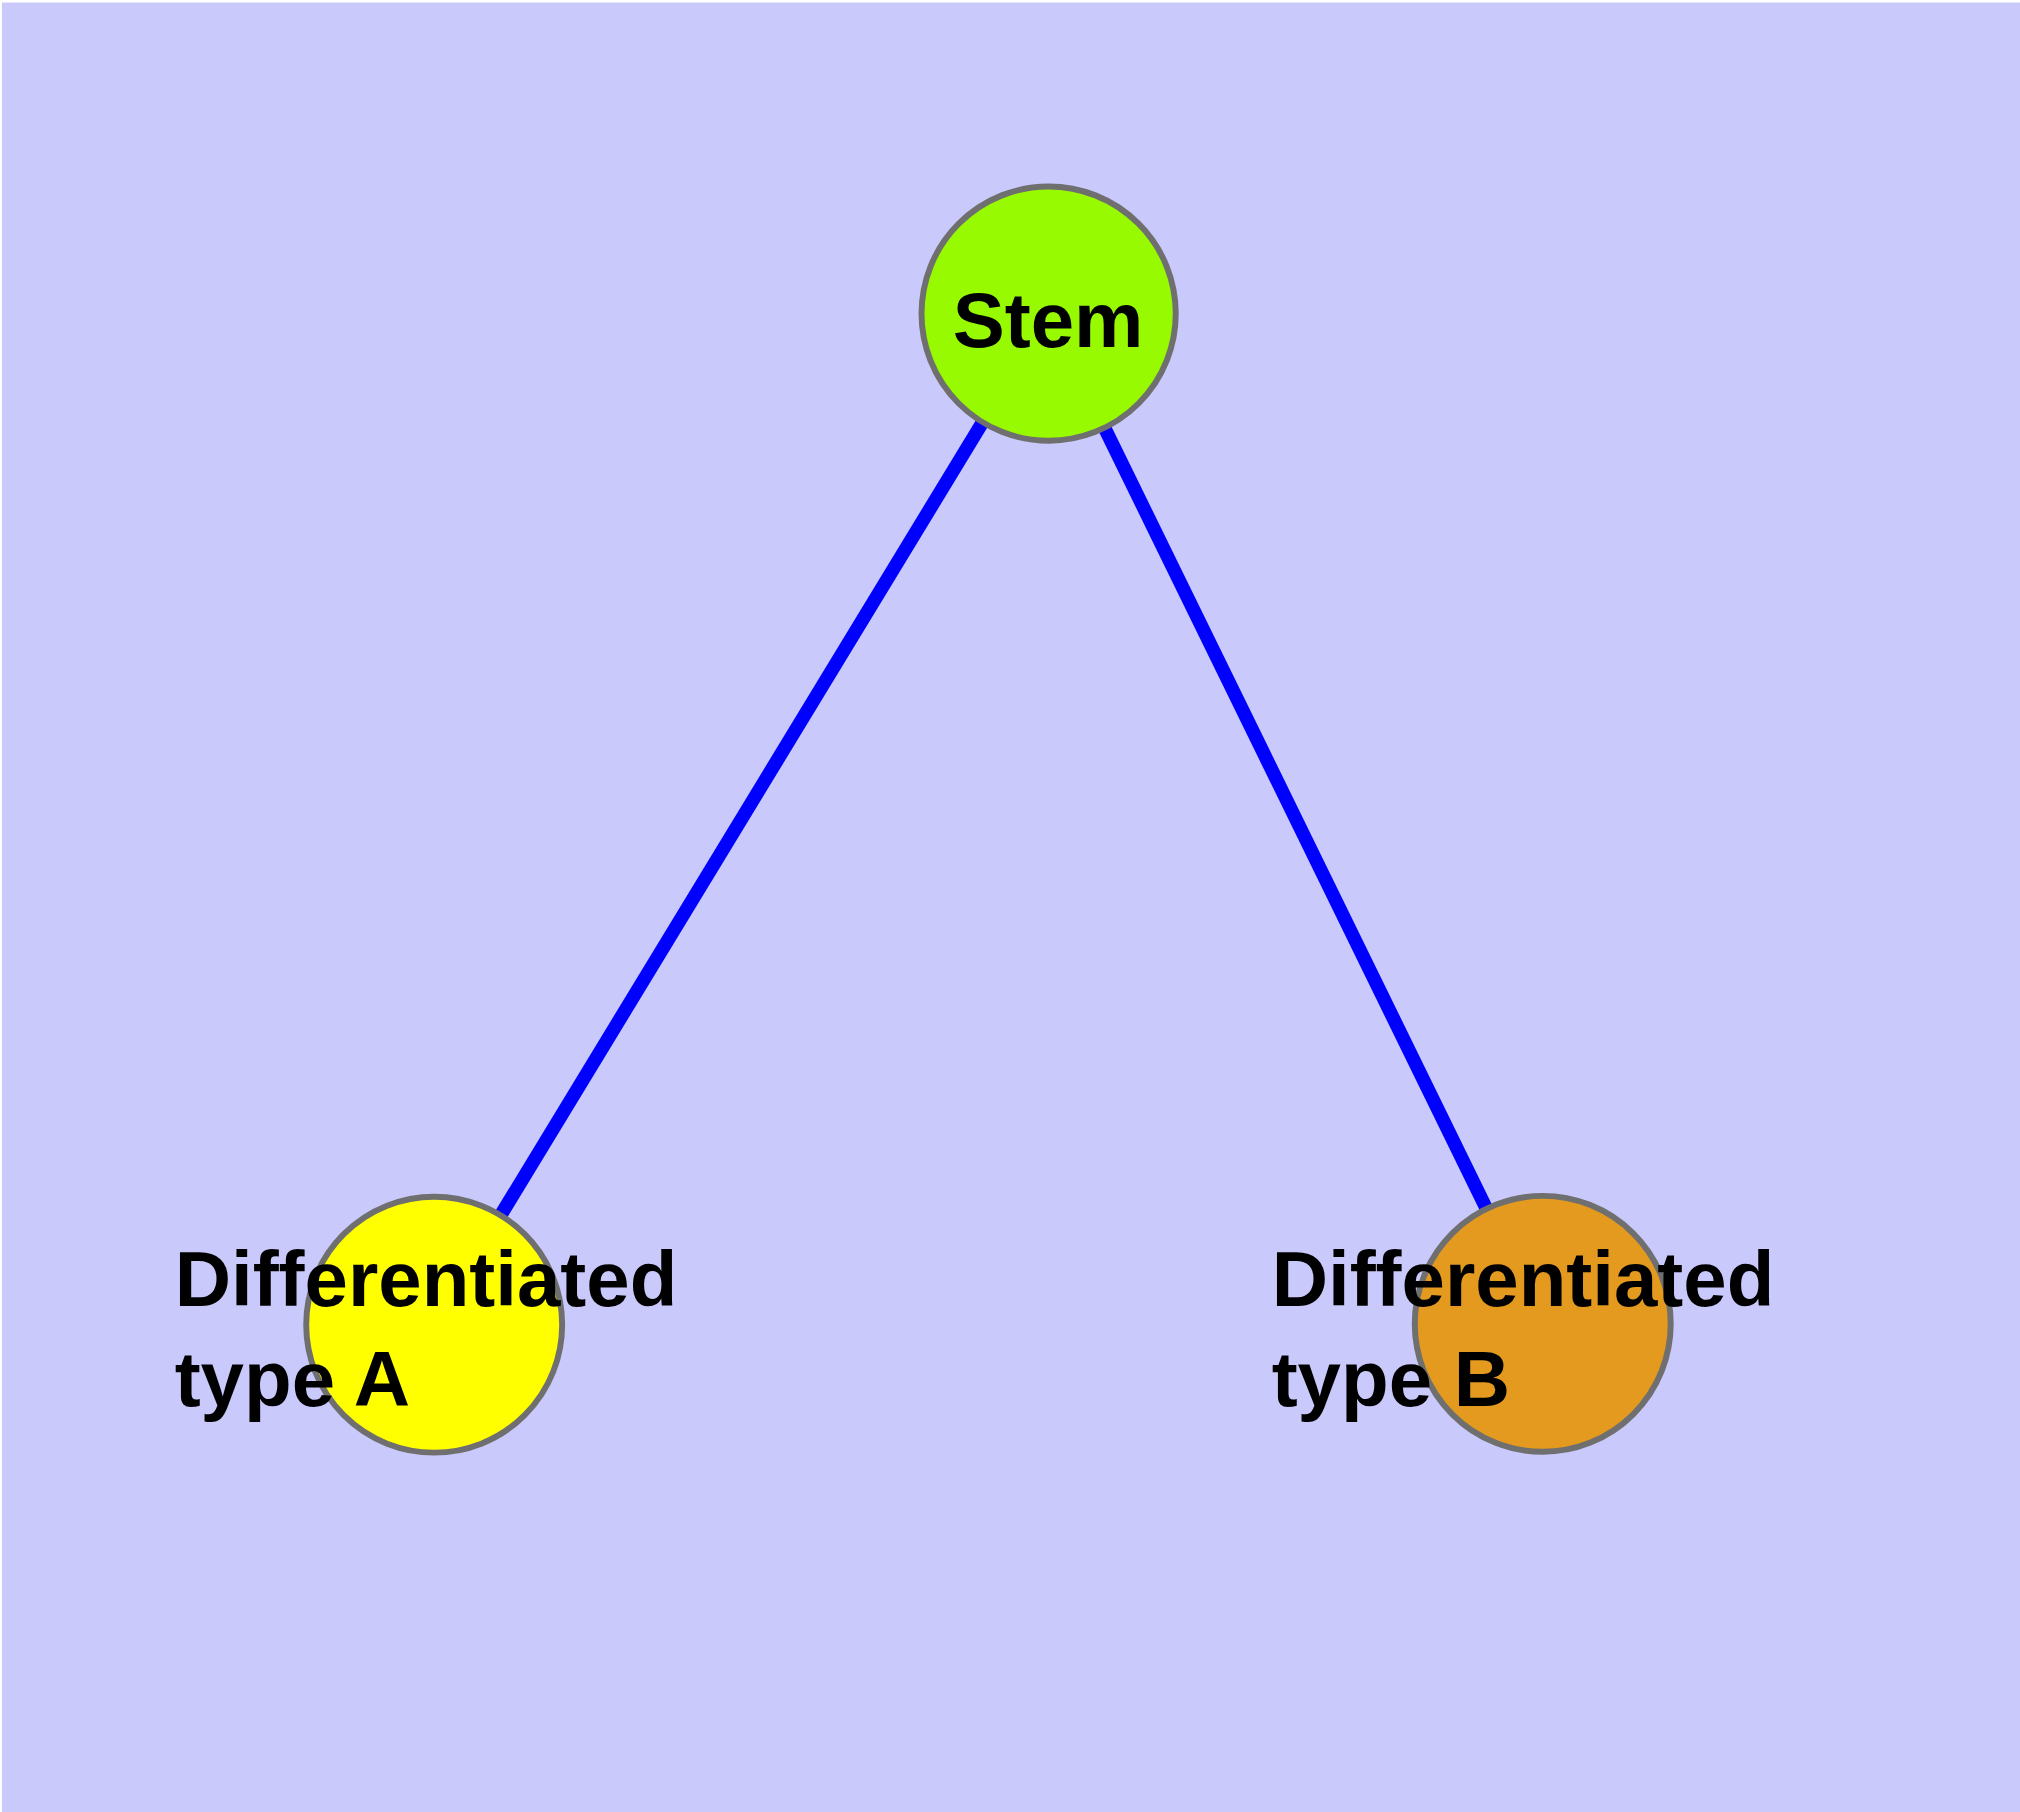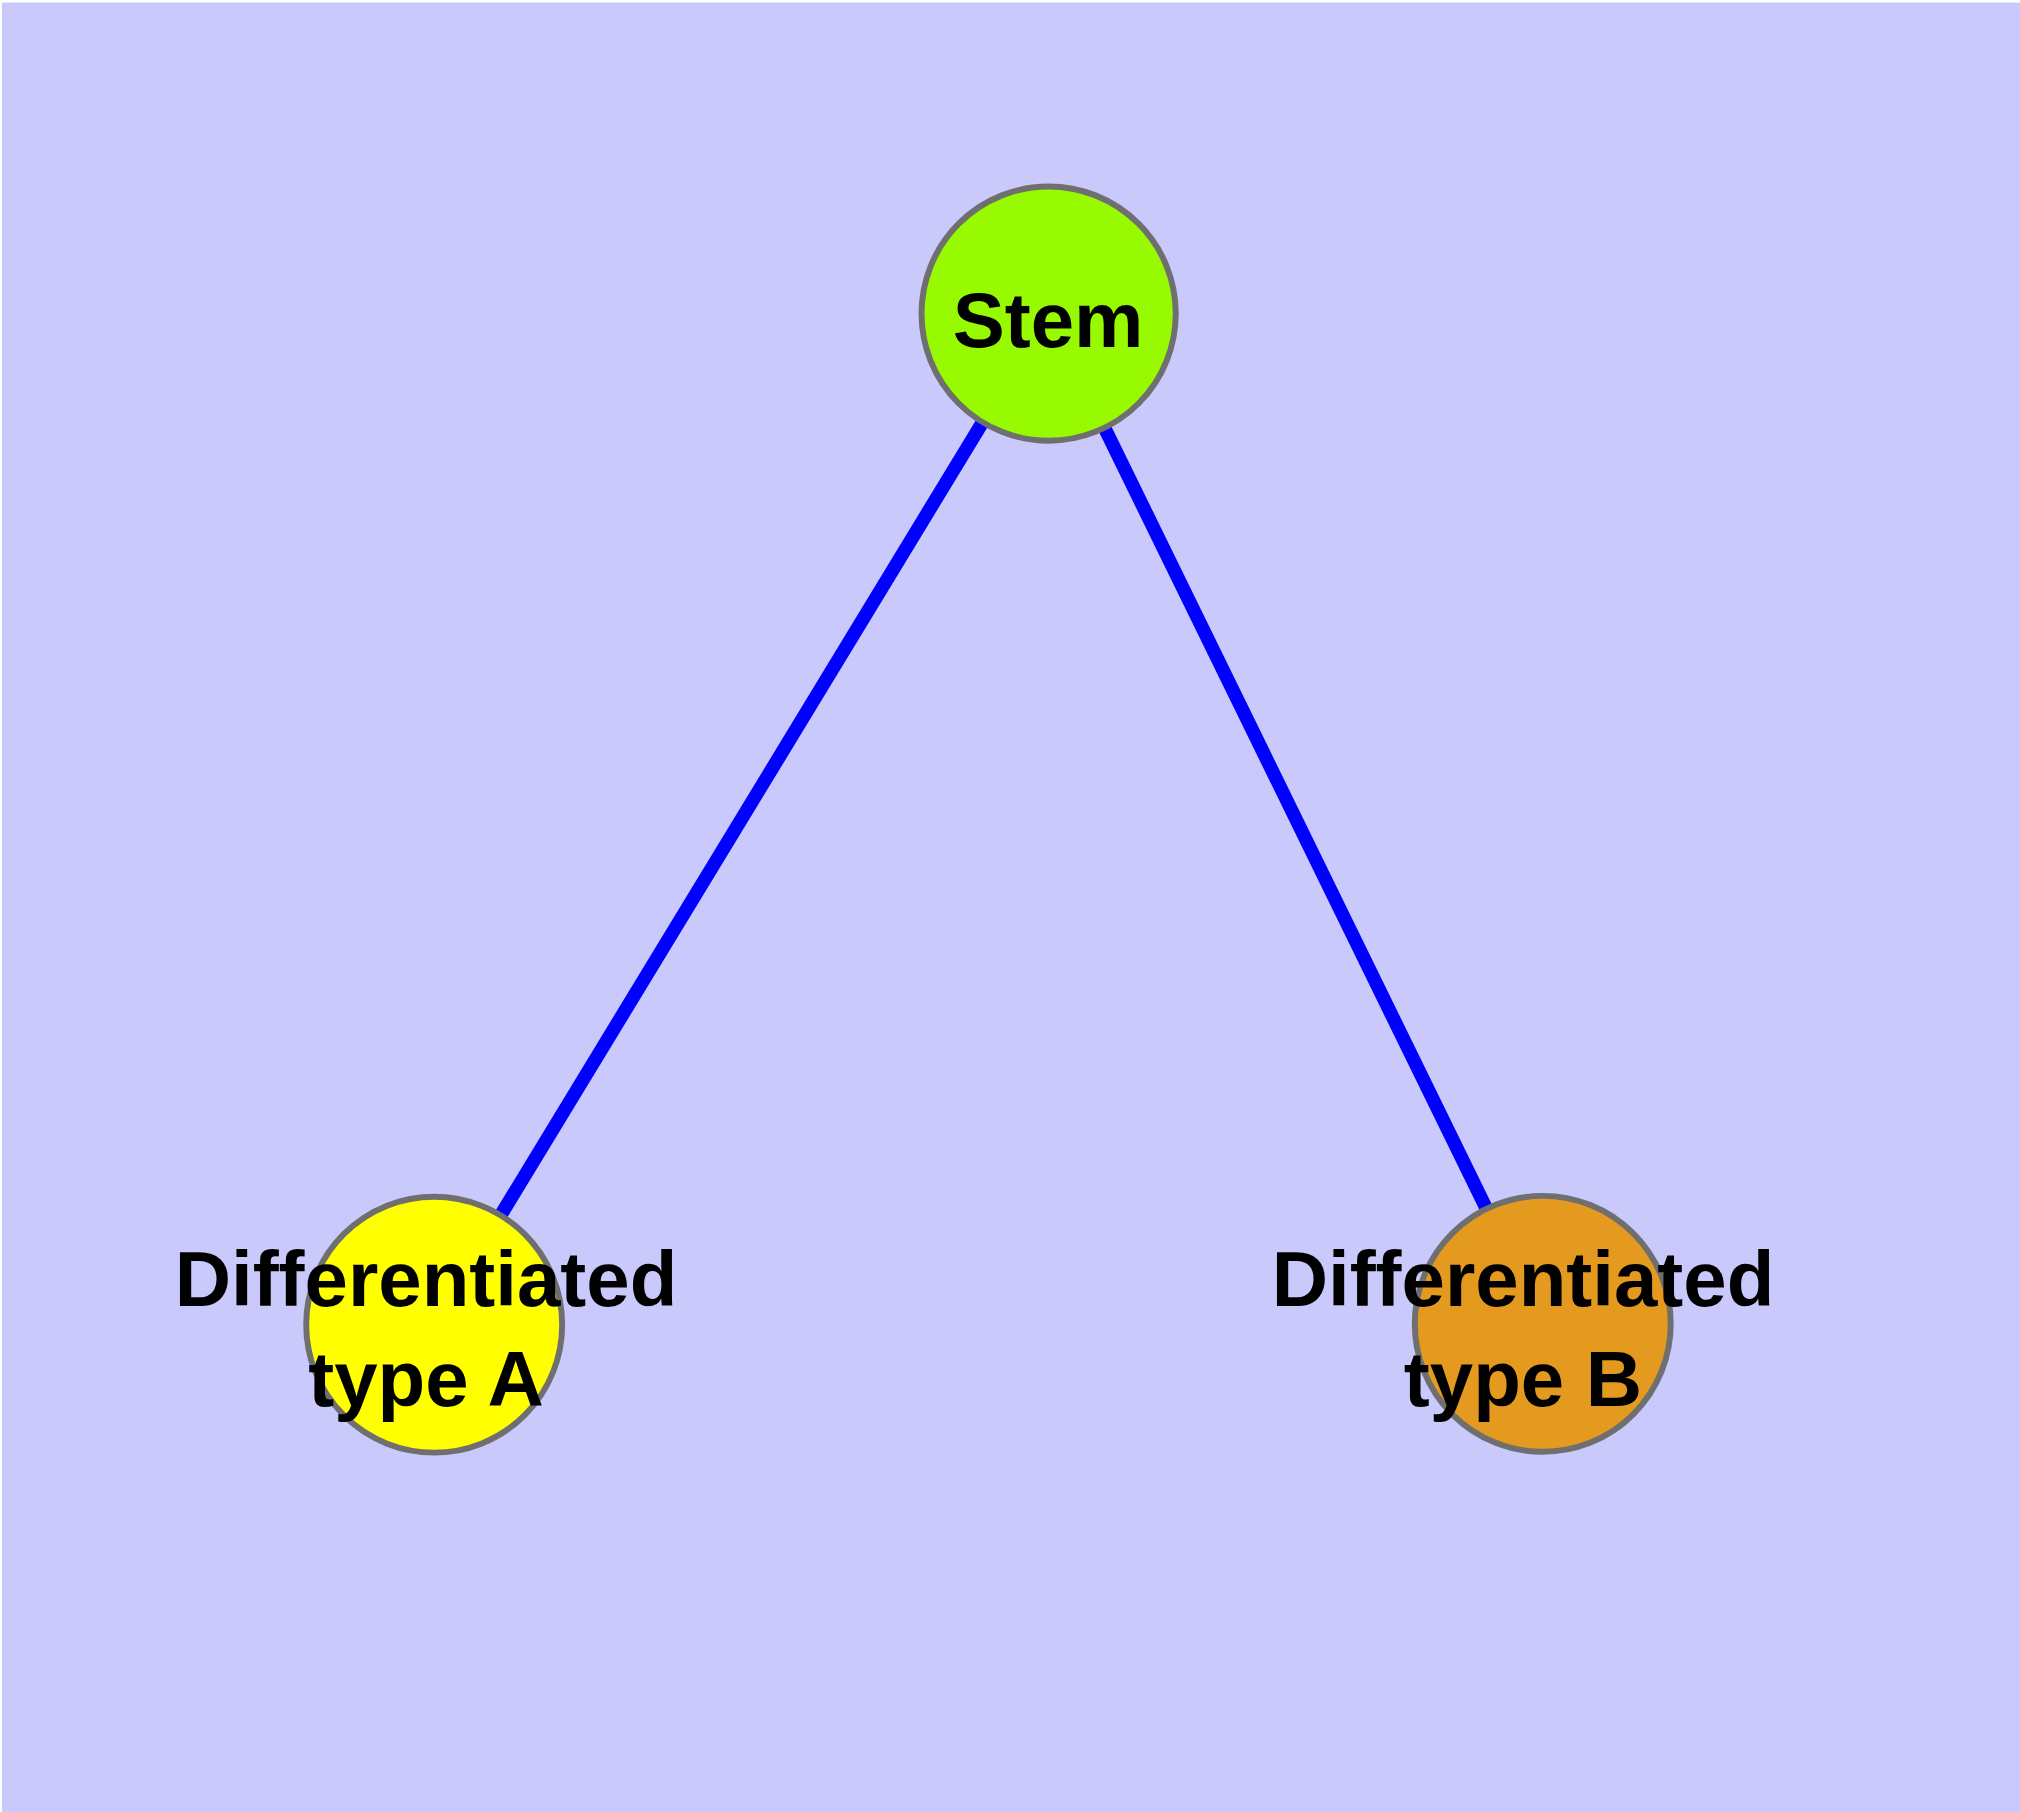--- a/index.html
+++ b/index.html
@@ -22,21 +22,21 @@
     top: 0;
     display: block;
   }
   .node-label {
     position: absolute;
     transform: translate(-50%, -50%);
     font-weight: bold;
     font-size: 78px;
     line-height: 100px;
     color: #000000;
-    text-align: center;
+    text-align: left;
     white-space: pre-line;
     letter-spacing: 0px;
     user-select: none;
   }
   .label-stem   { left: 1048px; top: 320px; }
   .label-type-a { left: 426px;  top: 1329px; }
   .label-type-b { left: 1523px; top: 1329px; }
 </style>
 </head>
 <body>

